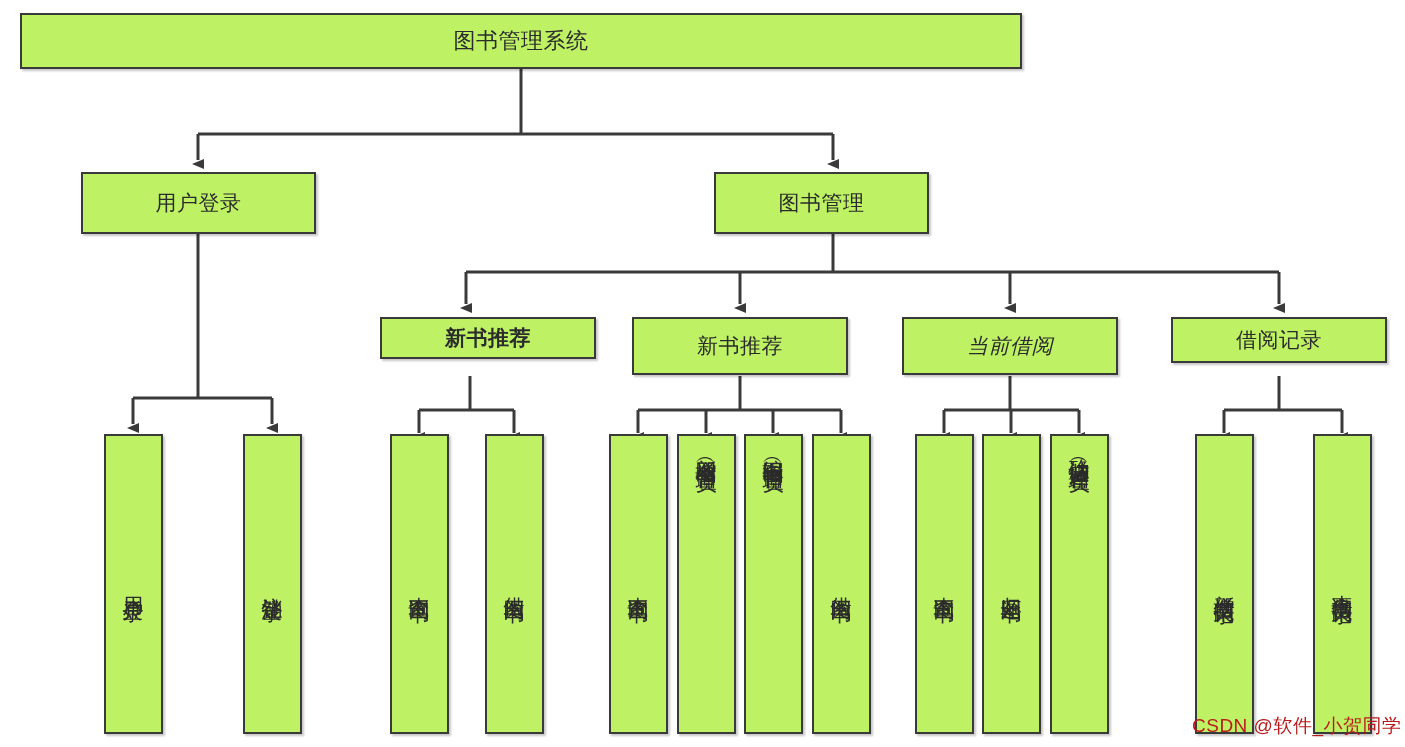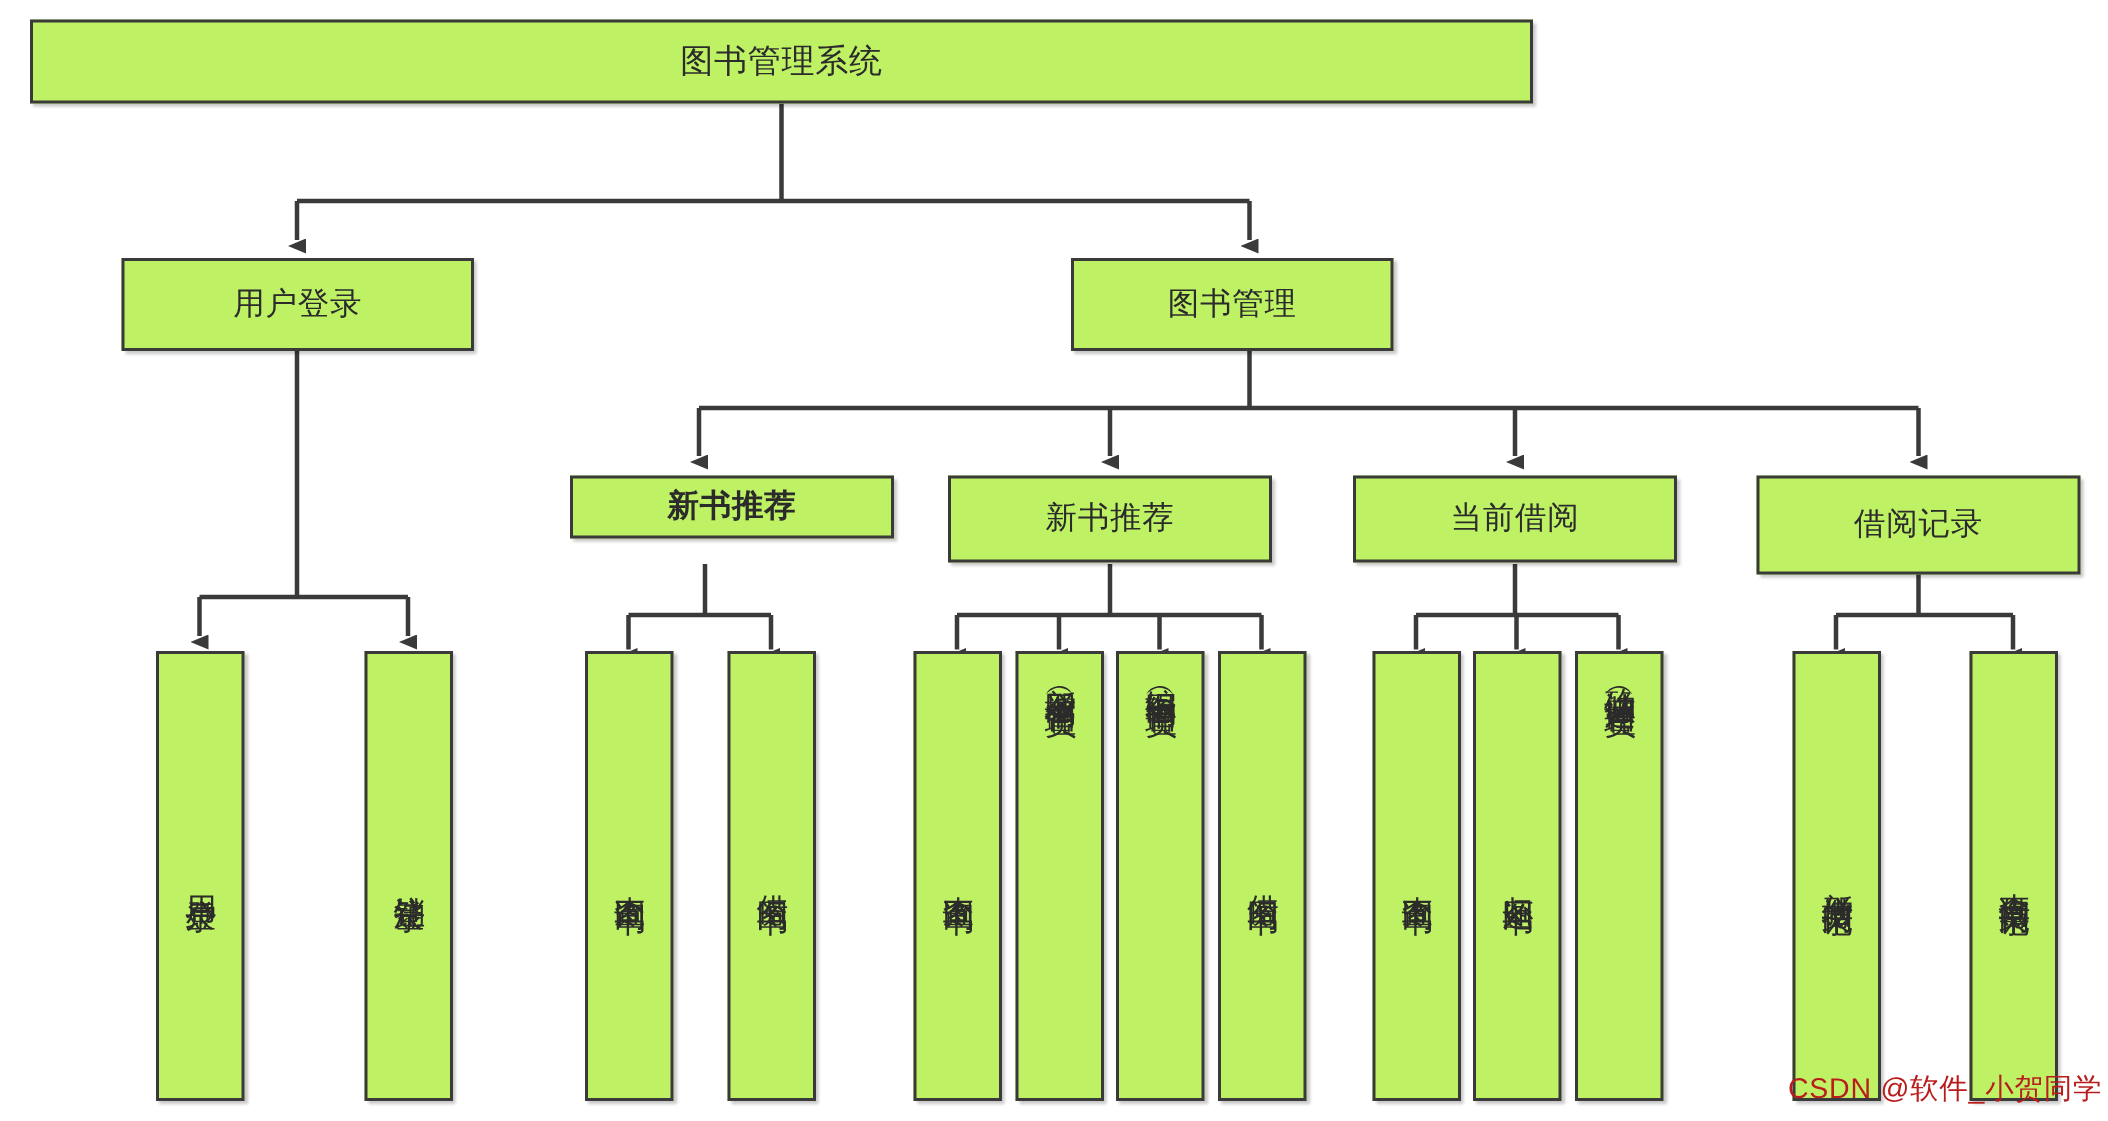--- a/index.html
+++ b/index.html
@@ -146,25 +146,25 @@
   </div>
 
   <div class="node horiz" style="left:380px; top:317px; width:216px; height:42px;font-weight:bold;">
     <span class="label">新书推荐</span>
   </div>
 
   <div class="node horiz" style="left:632px; top:317px; width:216px; height:58px;">
     <span class="label">新书推荐</span>
   </div>
 
-  <div class="node horiz" style="left:902px; top:317px; width:216px; height:58px;">
+  <div class="node horiz" style="left:902px; top:317px; width:216px; height:58px;font-style:italic;">
     <span class="label">当前借阅</span>
   </div>
 
-  <div class="node horiz" style="left:1171px; top:317px; width:216px; height:66px;">
+  <div class="node horiz" style="left:1171px; top:317px; width:216px; height:46px;">
     <span class="label">借阅记录</span>
   </div>
 
   <div class="node vert" style="left:104px; top:434px; width:59px; height:300px;">
     <span class="label">用户登录</span>
   </div>
 
   <div class="node vert" style="left:243px; top:434px; width:59px; height:300px;">
     <span class="label">注销登录</span>
   </div>

